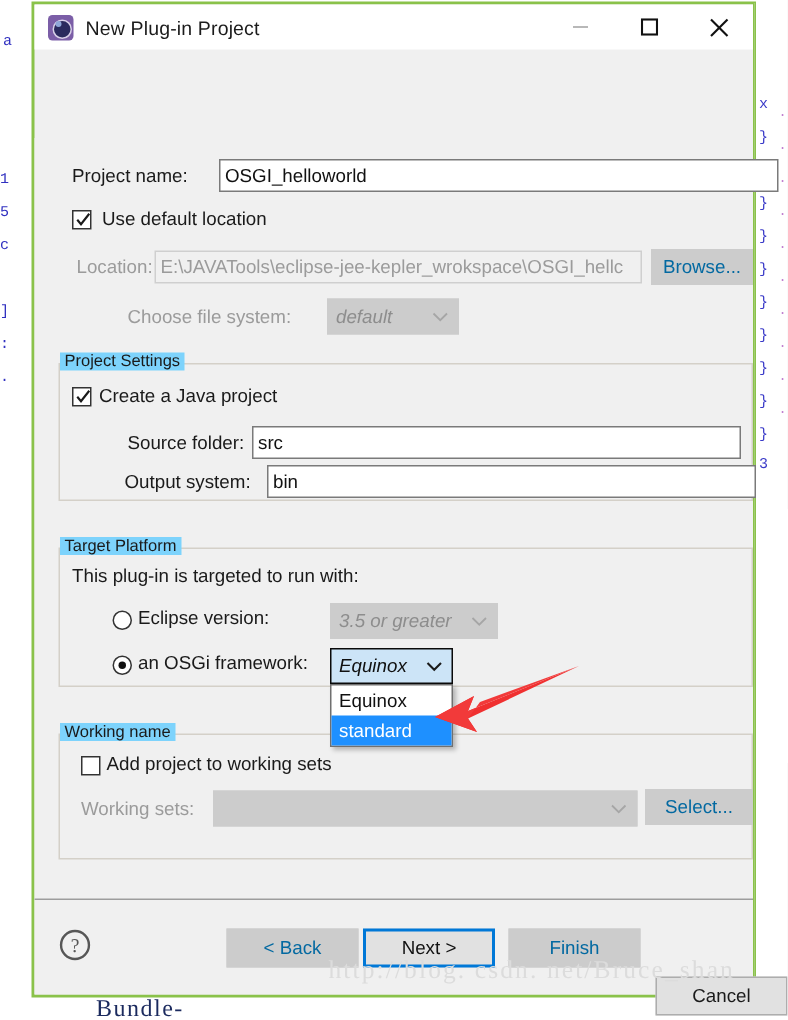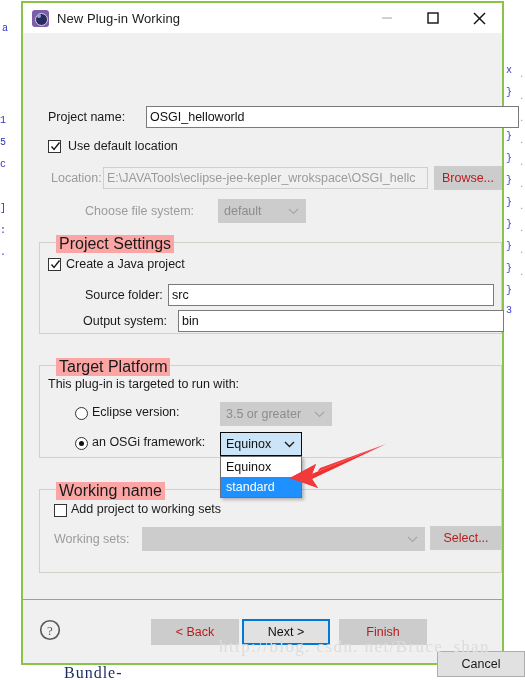--- a/index.html
+++ b/index.html
@@ -98,21 +98,21 @@
   }
   .txtfield.dis{
     border:1px solid #cfcfcf;background:#f0f0f0;color:#9b9b9b;
   }
   .btn{
     position:absolute;box-sizing:border-box;
     background:#cccccc;border:1px solid #cccccc;
     font-size:12.5px;color:#222;text-align:center;
     line-height:22px;height:24px;
   }
-  .btn.dis{color:#b91c1c;}
+  .btn.dis{color:#0369a1;}
   .btn.norm{background:#e1e1e1;border:1px solid #adadad;color:#1a1a1a;}
   .btn.def{background:#e1e1e1;border:2px solid #0078d7;color:#111;line-height:20px;}
 
   
   .cb{
     position:absolute;width:13px;height:13px;box-sizing:border-box;
     border:1px solid #333;background:#fff;
   }
   .cb .tick{
     position:absolute;left:1px;top:0px;width:11px;height:11px;
@@ -126,28 +126,28 @@
     position:absolute;left:3px;top:3px;width:5px;height:5px;
     border-radius:50%;background:#111;
   }
 
   
   .group{
     position:absolute;box-sizing:border-box;
     border:1px solid #d4d0c8;
   }
   .group-title{
-    position:absolute;top:-8px;left:16px;background:#fca5a5;
-    padding:0 3px;font-size:16px;color:#1a1a1a;
+    position:absolute;top:-8px;left:0;background:#7dd3fc;
+    padding:0 3px;font-size:11px;color:#1a1a1a;
   }
 
   
   .combo{
     position:absolute;box-sizing:border-box;height:24px;
-    font-size:12.5px;line-height:22px;
+    font-size:12.5px;line-height:22px;font-style:italic;
   }
   .combo.dis{background:#cccccc;border:1px solid #cccccc;color:#8d8d8d;padding-left:5px;}
   .combo.active{
     background:#cce4f7;border:1px solid #0a0a0a;color:#101010;padding-left:5px;
   }
   .combo .arrow{
     position:absolute;right:6px;top:0;height:100%;
     display:flex;align-items:center;
   }
   .combo.wide-dis{
@@ -225,21 +225,21 @@
 </div>
 
 <div id="dialog">
 
   <div id="titlebar">
     <div id="app-icon">
       <div class="gearouter"></div>
       <div class="gearinner"></div>
       <div class="gearhl"></div>
     </div>
-    <span id="title-text">New Plug-in Working</span>
+    <span id="title-text">New Plug-in Project</span>
 
     <div class="wbtn" id="btn-min">
       <svg width="12" height="12" viewBox="0 0 12 12">
           <line x1="1" y1="6" x2="11" y2="6" stroke="#b8b8b8" stroke-width="1.3"></line>
         </svg>
     </div>
     <div class="wbtn" id="btn-max">
       <svg width="12" height="12" viewBox="0 0 12 12">
           <rect x="1" y="1" width="10" height="10" fill="none" stroke="#111" stroke-width="1.4"></rect>
         </svg>

